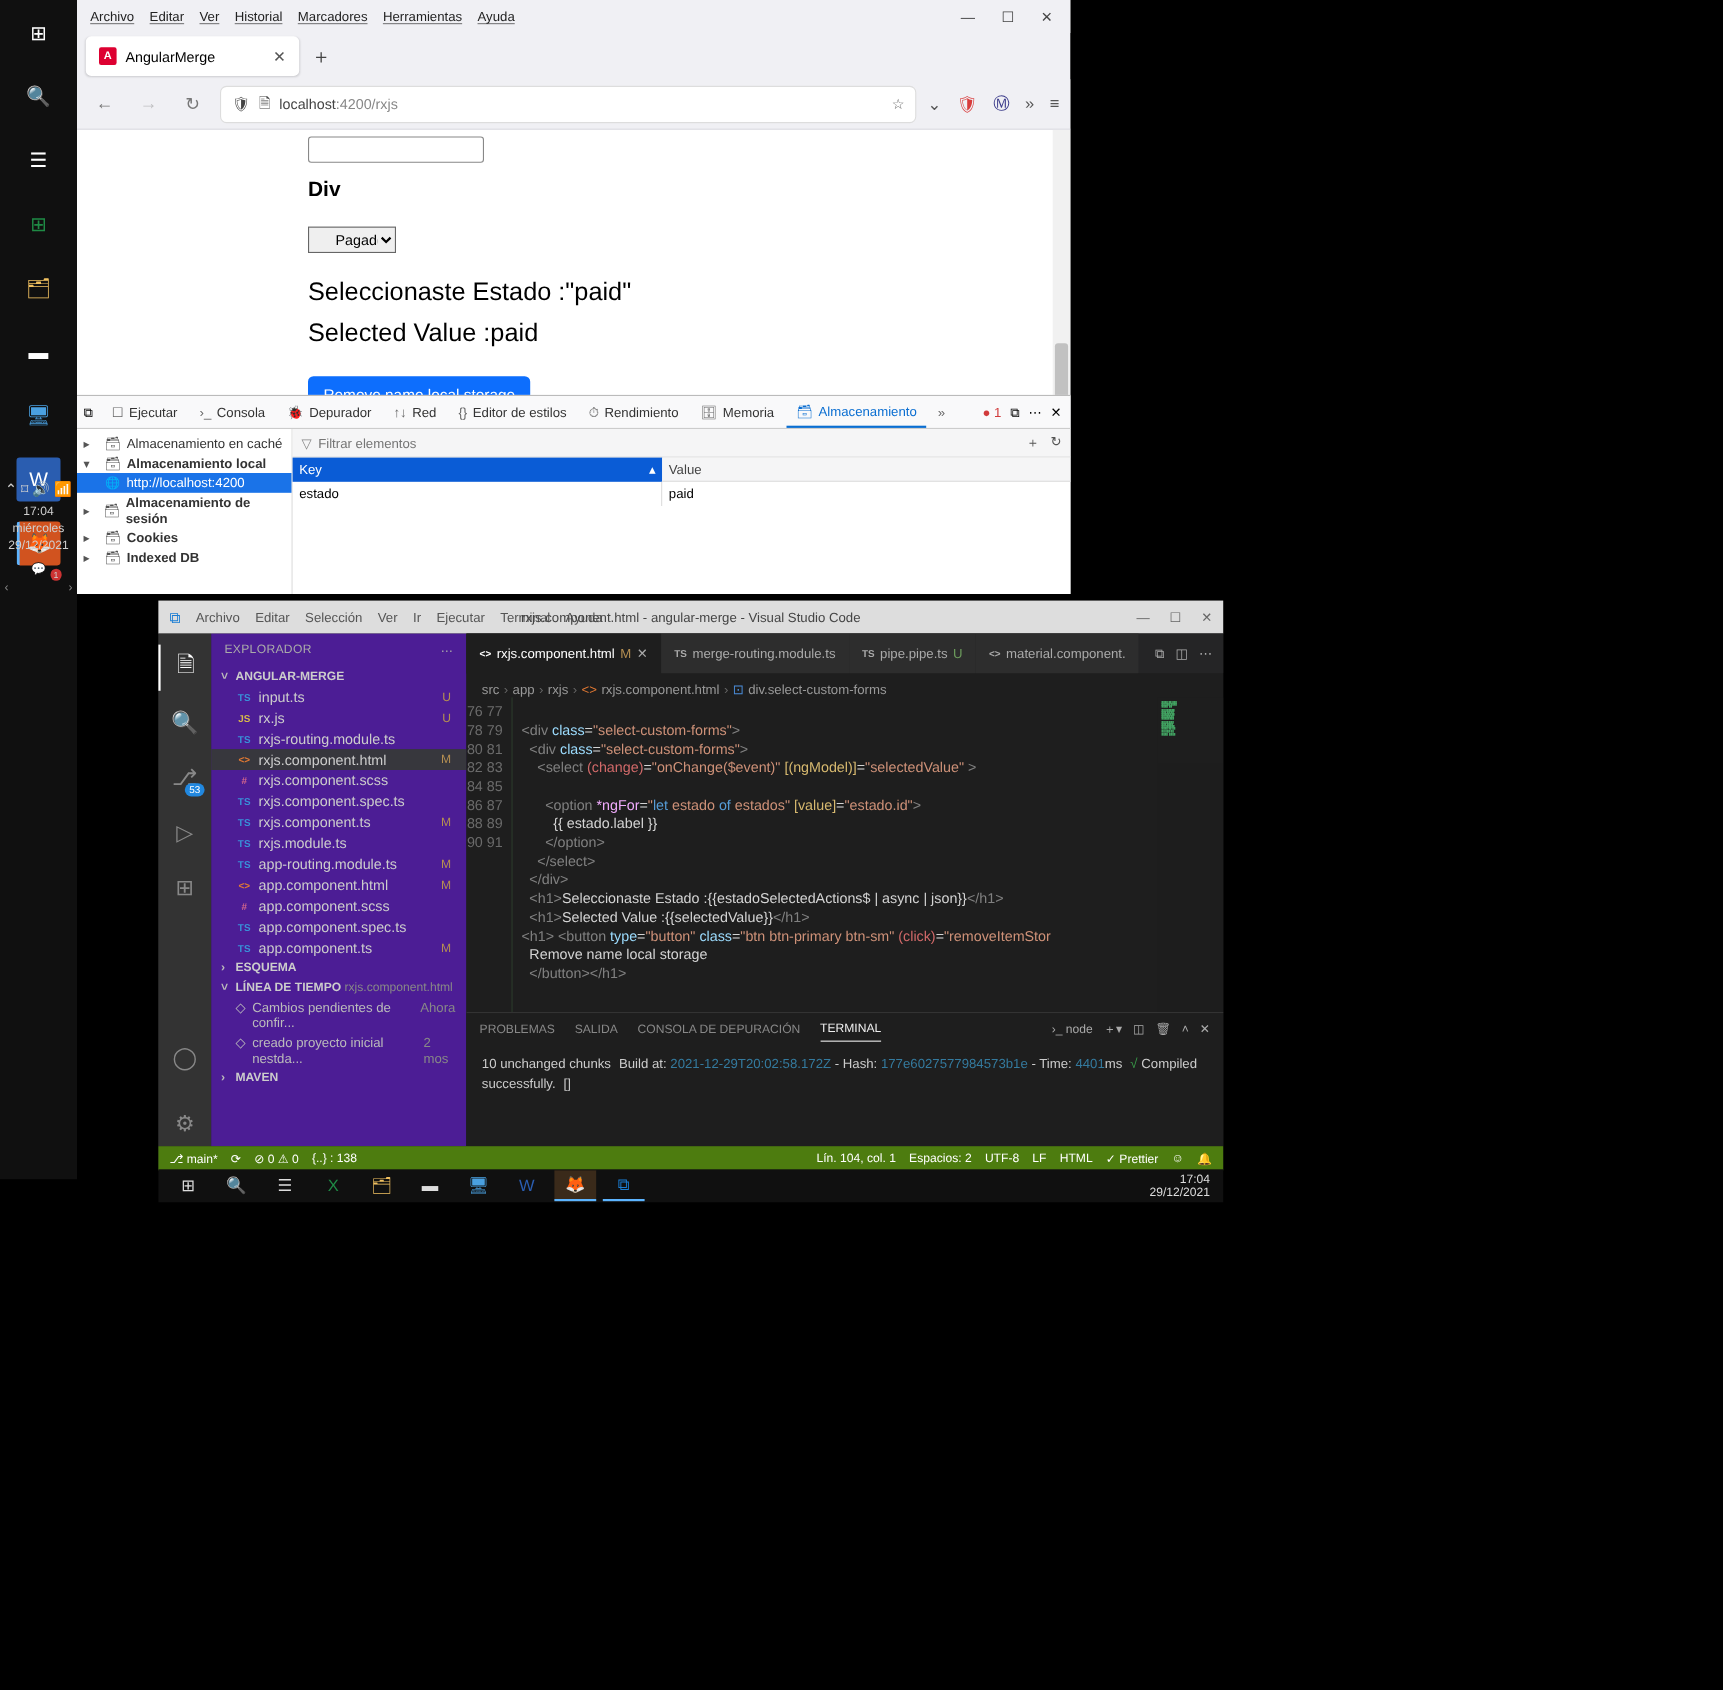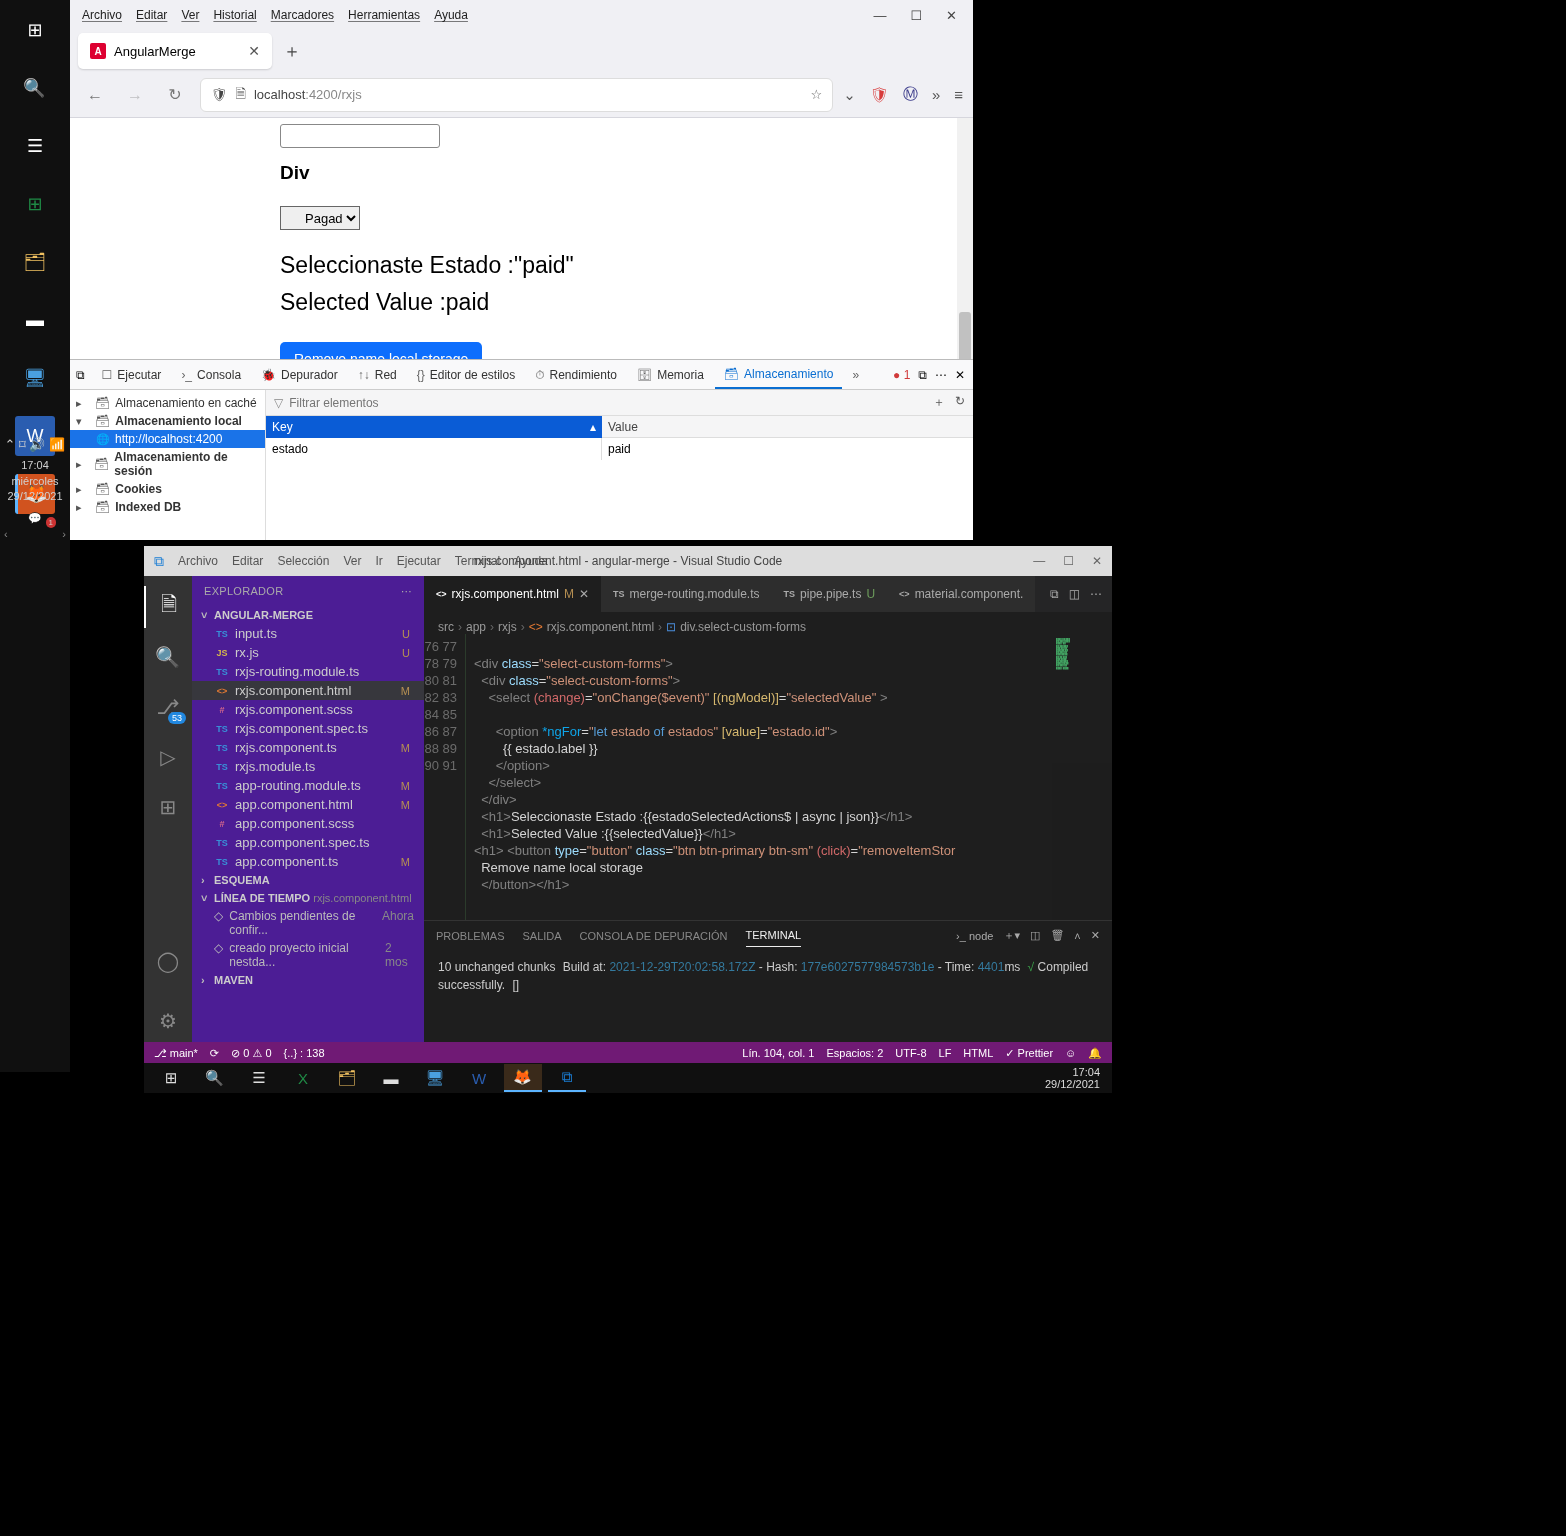--- a/index.html
+++ b/index.html
@@ -96,29 +96,29 @@
 .vsc-tabs .t{display:flex;align-items:center;gap:5px;padding:0 12px;color:#aaa;background:#2d2d2d;}
 .vsc-tabs .t.act{background:#1e1e1e;color:#fff;}
 .vsc-tabs .t .ext{font-size:9px;font-weight:bold}
 .vsc-tabs .t .cl{color:#aaa;}
 .vsc-tabs .tact{margin-left:auto;display:flex;gap:10px;align-items:center;color:#aaa;padding-right:10px;}
 .vsc-bc{height:22px;display:flex;align-items:flex-end;gap:4px;padding-left:14px;font-size:12px;color:#999;}
 .vsc-bc .sep{color:#666}
 .vsc-ed{flex:1;display:flex;font-family:Consolas,monospace;font-size:13px;position:relative;min-height:0;}
 .vsc-gut{width:42px;text-align:right;color:#6b6b6b;padding:4px 8px 0 0;line-height:17px;border-right:1px solid #2b3b2b}
 .vsc-code{flex:1;padding:4px 0 0 8px;line-height:17px;color:#d4d4d4;white-space:pre;overflow:hidden;}
-.ck-tg{color:#808080}.ck-at{color:#9cdcfe}.ck-st{color:#ce9178}.ck-dr{color:#0ea5e9}.ck-ev{color:#d16969}.ck-ng{color:#d7b96f}.ck-of{color:#569cd6}
+.ck-tg{color:#808080}.ck-at{color:#9cdcfe}.ck-st{color:#ce9178}.ck-dr{color:#f0abfc}.ck-ev{color:#d16969}.ck-ng{color:#d7b96f}.ck-of{color:#569cd6}
 .vsc-mini{width:60px;background:#1e1e1e;opacity:0.95;font-size:2px;line-height:2.2px;color:#4a6;padding:4px;white-space:pre;overflow:hidden;}
 .vsc-term-hdr{height:30px;background:#1e1e1e;border-top:1px solid #333;display:flex;align-items:center;gap:18px;padding:0 12px;font-size:11px;color:#888}
 .vsc-term-hdr .tt{padding:5px 0;}
 .vsc-term-hdr .tt.act{color:#eee;border-bottom:1px solid #eee}
 .vsc-term-hdr .r{margin-left:auto;display:flex;gap:10px;align-items:center;color:#aaa;}
 .vsc-term{background:#1e1e1e;padding:8px 14px;font-family:Consolas,monospace;font-size:12px;color:#ccc;line-height:1.5;height:92px}
 .cy{color:#347a9e}.gr{color:#3aa04a}
-.vsc-status{height:22px;background:#701a75;color:#fff;display:flex;align-items:center;gap:12px;padding:0 10px;font-size:11px;}
+.vsc-status{height:22px;background:#4d7c0f;color:#fff;display:flex;align-items:center;gap:12px;padding:0 10px;font-size:11px;}
 .vsc-status .r{margin-left:auto;display:flex;gap:12px;align-items:center;}
 
 
 .wb{position:absolute;left:144px;top:1063px;width:968px;height:30px;background:#101010;display:flex;align-items:center;gap:6px;padding:0 8px;color:#ddd;font-size:14px;}
 .wb .app{width:38px;height:28px;display:flex;align-items:center;justify-content:center;font-size:15px;}
 .wb .ff2{background:#3a2a1a;border-bottom:2px solid #5cb4ff}
 .wb .vs2{border-bottom:2px solid #5cb4ff}
 .wb .time{margin-left:auto;font-size:11px;line-height:1.1;text-align:right;padding-right:4px;}
 </style>
 </head>

